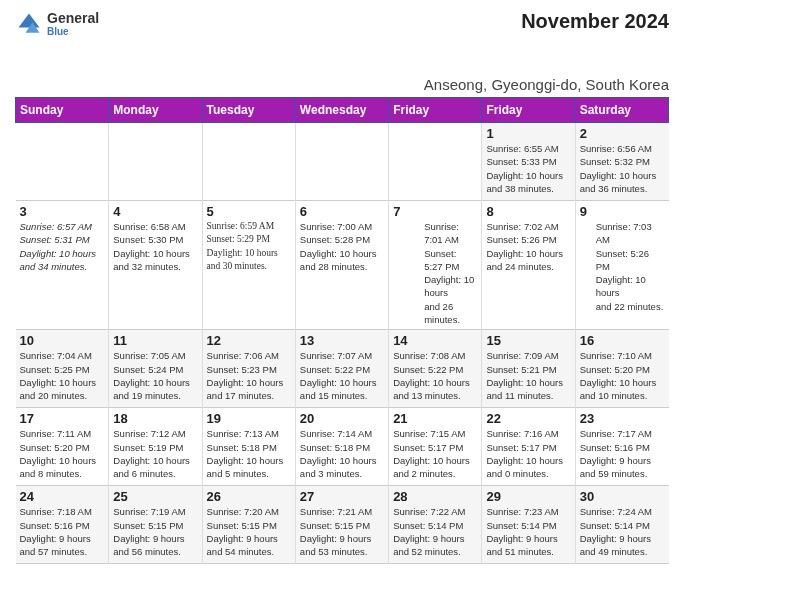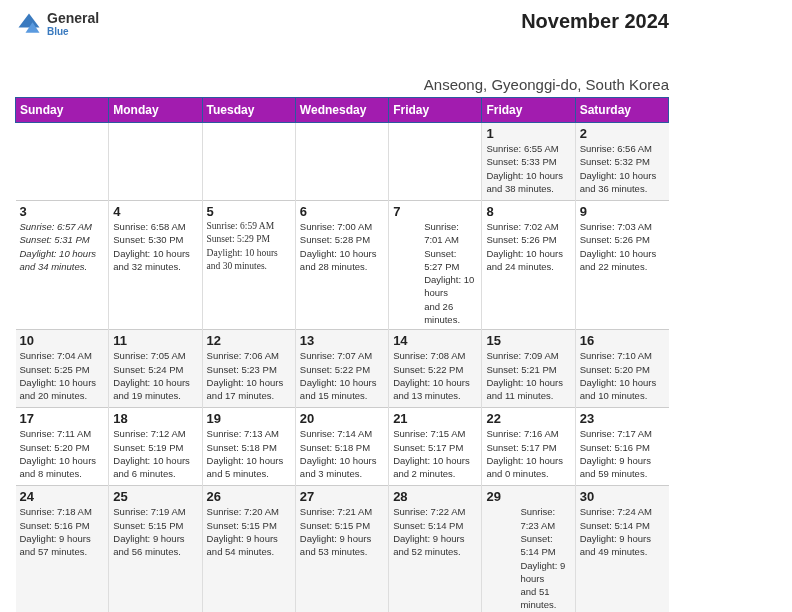--- a/index.html
+++ b/index.html
@@ -204,21 +204,21 @@
           </td>
           <td>
             <span class="day-num">8</span>
             <div class="day-info" style="white-space: pre-line;">Sunrise: 7:02 AM
 Sunset: 5:26 PM
 Daylight: 10 hours
 and 24 minutes.</div>
           </td>
           <td>
             <span class="day-num">9</span>
-            <div class="day-info" style="white-space: pre-line;">Sunrise: 7:03 AM
+            <div class="day-info" style="white-space: pre-line; margin-left: 16px;">Sunrise: 7:03 AM
 Sunset: 5:26 PM
 Daylight: 10 hours
 and 22 minutes.</div>
           </td>
         </tr>
         <tr>
           <td>
             <span class="day-num">10</span>
             <div class="day-info" style="white-space: pre-line;">Sunrise: 7:04 AM
 Sunset: 5:25 PM
@@ -350,21 +350,21 @@
           </td>
           <td>
             <span class="day-num">28</span>
             <div class="day-info" style="white-space: pre-line;">Sunrise: 7:22 AM
 Sunset: 5:14 PM
 Daylight: 9 hours
 and 52 minutes.</div>
           </td>
           <td>
             <span class="day-num">29</span>
-            <div class="day-info" style="white-space: pre-line; margin-left: 34px;">Sunrise: 7:23 AM
+            <div class="day-info" style="white-space: pre-line;">Sunrise: 7:23 AM
 Sunset: 5:14 PM
 Daylight: 9 hours
 and 51 minutes.</div>
           </td>
           <td>
             <span class="day-num">30</span>
             <div class="day-info" style="white-space: pre-line;">Sunrise: 7:24 AM
 Sunset: 5:14 PM
 Daylight: 9 hours
 and 49 minutes.</div>

